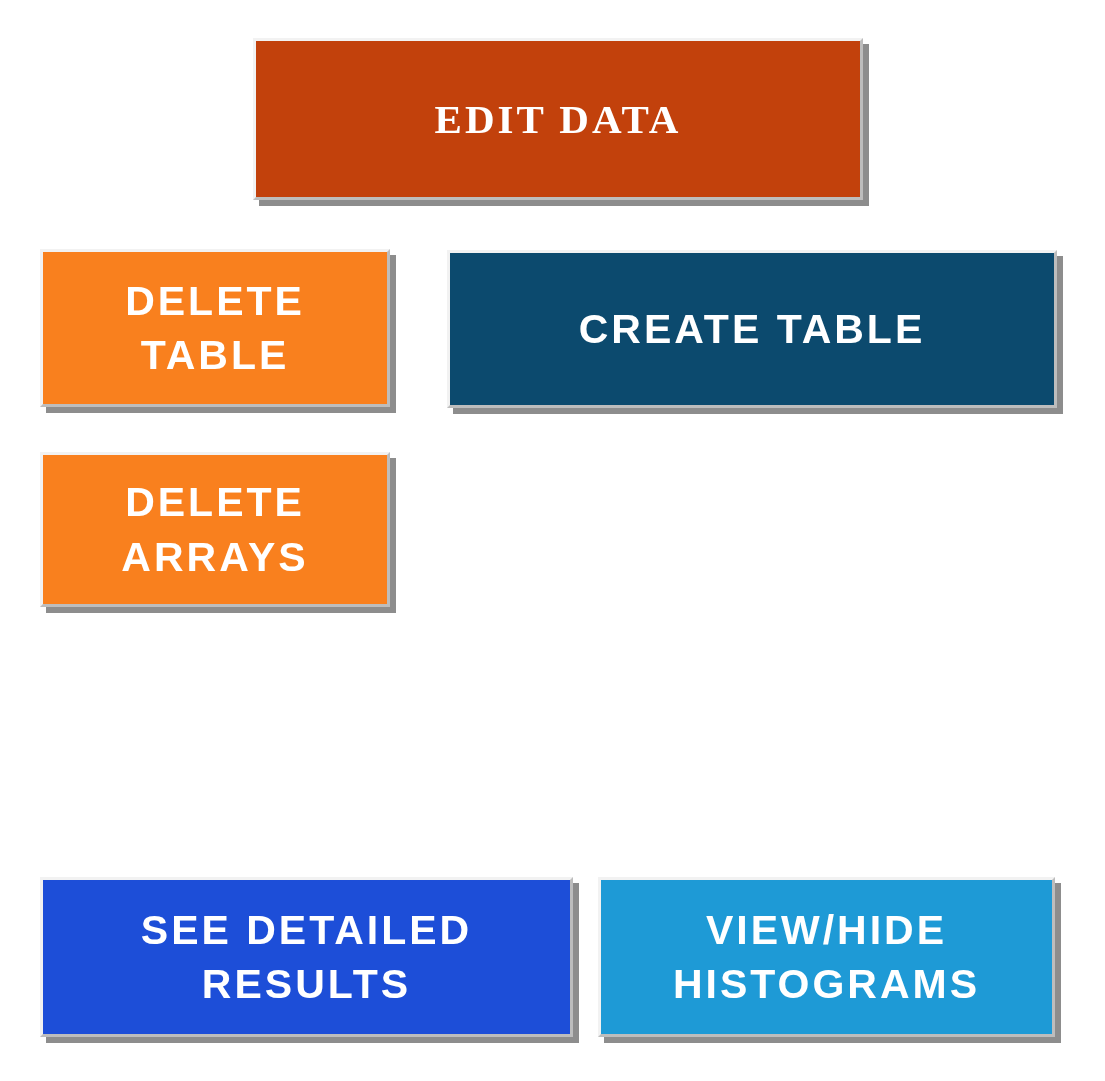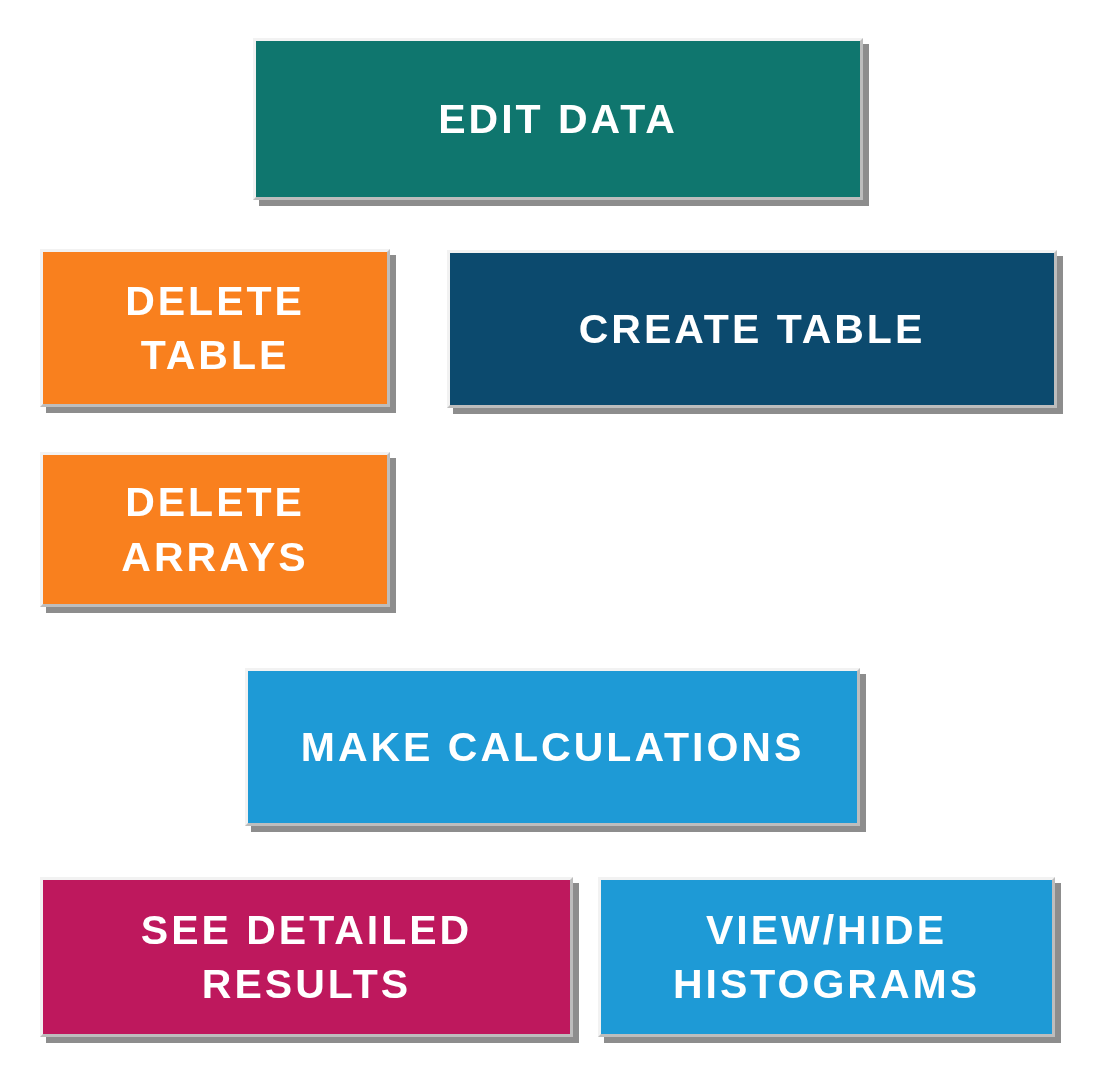--- a/index.html
+++ b/index.html
@@ -43,44 +43,41 @@
   .pos-import-arrays        { left: 447px; top: 452px; width: 610px; height: 155px; }
   .pos-make-calculations    { left: 245px; top: 668px; width: 615px; height: 158px; }
   .pos-see-detailed-results { left: 40px;  top: 877px; width: 533px; height: 160px; }
   .pos-view-hide-histograms { left: 598px; top: 877px; width: 457px; height: 160px; }
 </style>
 </head>
 <body>
 
 <div id="screen">
 
-  <div class="btn pos-edit-data" style="background-color: #0f766e;">
+  <div class="btn pos-edit-data" style="background-color: #c2410c; font-family: Liberation Serif, serif;">
     <span class="label">EDIT DATA</span>
   </div>
 
   <div class="btn pos-delete-table" style="background-color: rgb(249, 128, 30);">
     <span class="label">DELETE
 TABLE</span>
   </div>
 
   <div class="btn pos-create-table" style="background-color: #0c4a6e;">
     <span class="label">CREATE TABLE</span>
   </div>
 
   <div class="btn pos-delete-arrays" style="background-color: rgb(249, 128, 30);">
     <span class="label">DELETE
 ARRAYS</span>
   </div>
 
 
-  <div class="btn pos-make-calculations" style="background-color: rgb(30, 154, 214);">
-    <span class="label">MAKE CALCULATIONS</span>
-  </div>
 
-  <div class="btn pos-see-detailed-results" style="background-color: #be185d;">
+  <div class="btn pos-see-detailed-results" style="background-color: #1d4ed8;">
     <span class="label">SEE DETAILED
 RESULTS</span>
   </div>
 
   <div class="btn pos-view-hide-histograms" style="background-color: rgb(30, 154, 214); justify-content: center;">
     <span class="label">VIEW/HIDE
 HISTOGRAMS</span>
   </div>
 
 </div>

